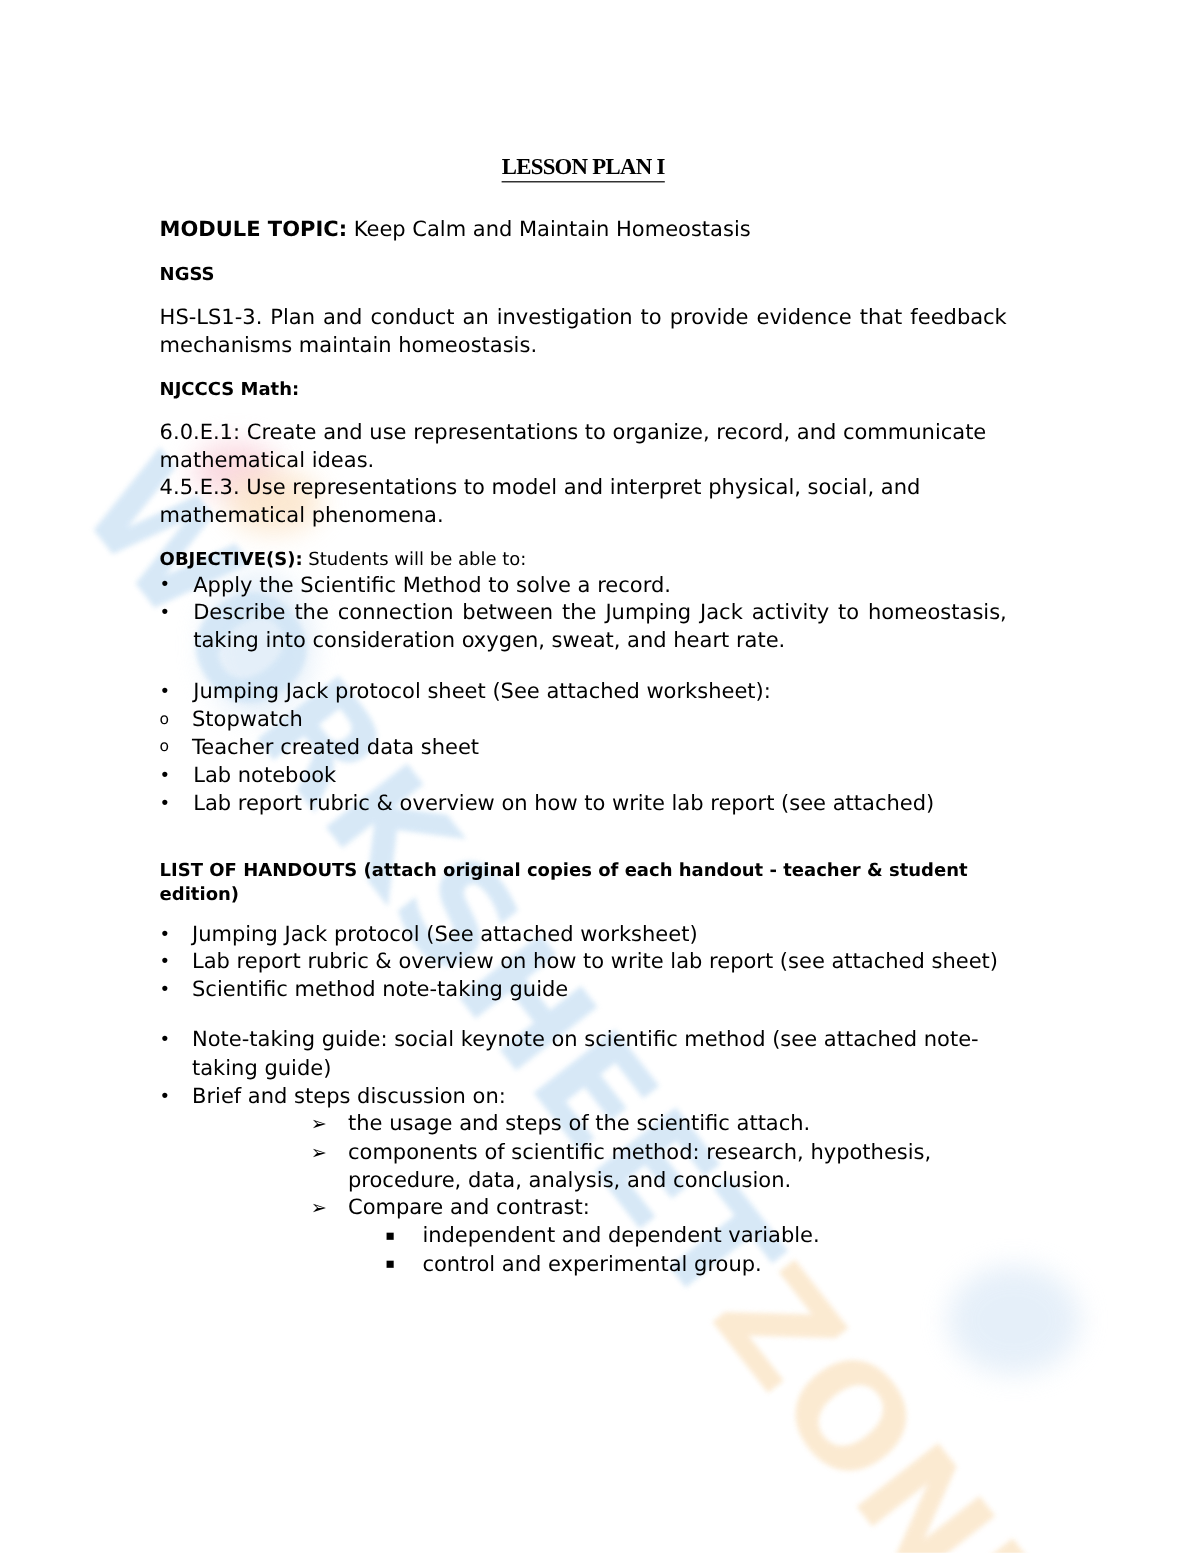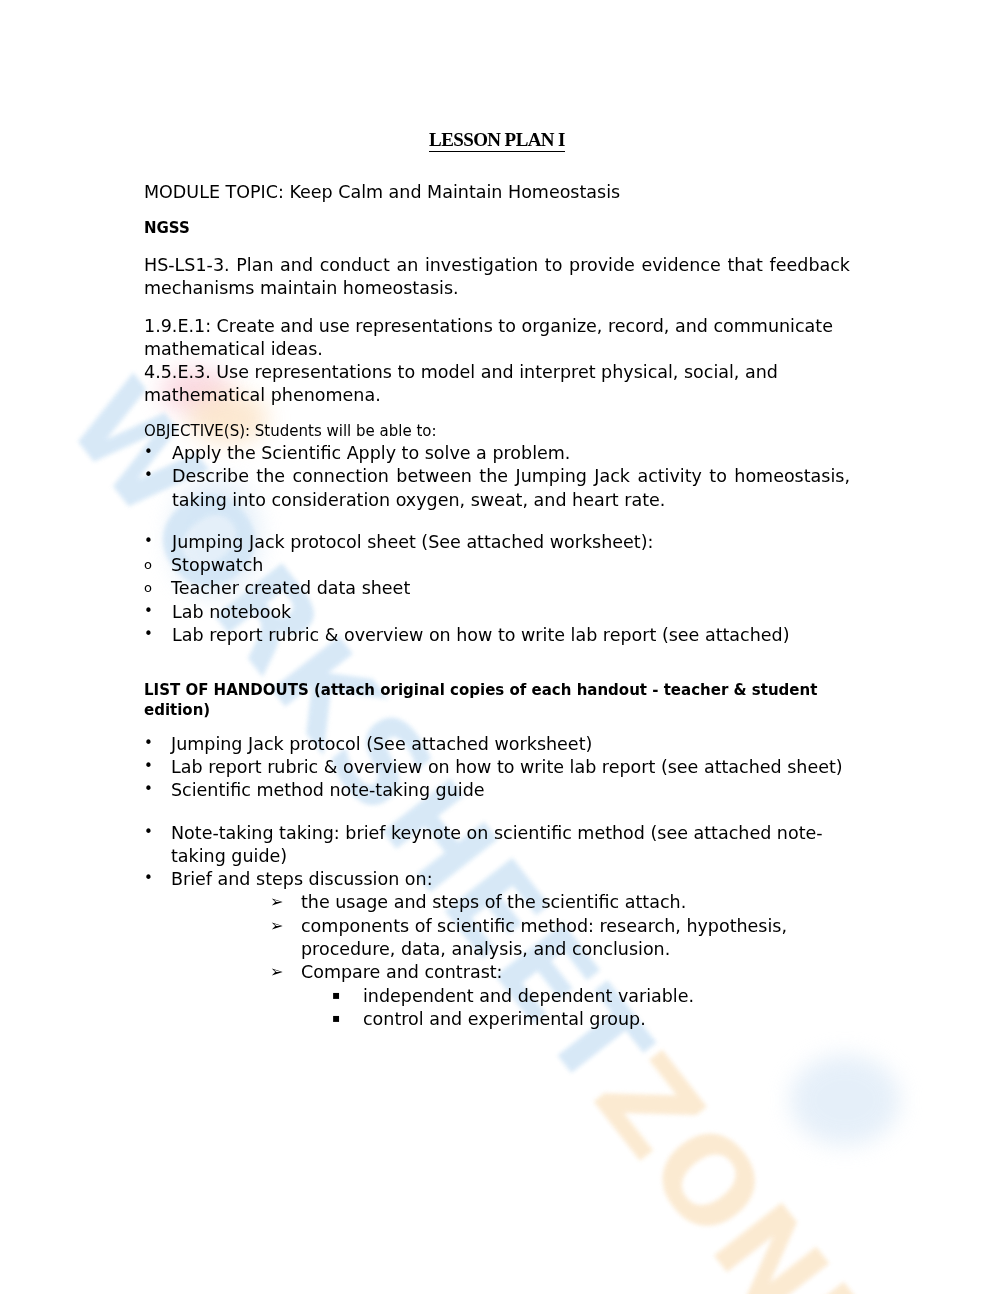--- a/index.html
+++ b/index.html
@@ -78,21 +78,21 @@
 
   
   #doc {
     position: absolute;
     inset: 0;
     z-index: 2;
     padding: 0;
   }
   .page-body {
     position: absolute;
-    left: 144px;
+    left: 133px;
     top: 130px;
     width: 706px;
   }
 
   .doc-title {
     text-align: center;
     font-family: "Liberation Serif", serif;
     font-weight: 700;
     font-size: 19px;
     letter-spacing: -0.6px;
@@ -102,21 +102,21 @@
   .doc-title span {
     border-bottom: 1.6px solid #000;
     padding-bottom: 1px;
   }
 
   .blk {
     font-size: 17.5px;
     line-height: 1.32;
     margin: 0 0 15px 0;
   }
-  .b { font-weight: 400; }
+  .b { font-weight: 700; }
   .tight { margin-bottom: 0; }
   .justify { text-align: justify; text-align-last: left; }
 
   .head-line { font-weight: 700; font-size: 15px; line-height: 1.32; }
 
   ul.lvl {
     list-style: none;
     margin: 0;
     padding: 0;
   }
@@ -184,30 +184,31 @@
     </div>
 
     <p class="blk">
       <span class="b">MODULE TOPIC:</span><span> Keep Calm and Maintain Homeostasis</span>
     </p>
 
 
     <p class="head-line">NGSS</p>
     <p class="blk justify">HS-LS1-3. Plan and conduct an investigation to provide evidence that feedback mechanisms maintain homeostasis.</p>
 
-    <p class="blk tight">1.9.E.1: Create and use representations to organize, record, and communicate mathematical ideas.</p>
+    <p class="head-line">NJCCCS Math:</p>
+    <p class="blk tight">6.0.E.1: Create and use representations to organize, record, and communicate mathematical ideas.</p>
     <p class="blk">4.5.E.3. Use representations to model and interpret physical, social, and mathematical phenomena.</p>
 
     <p class="head-line" style="margin-bottom:0;">
       <span class="b">OBJECTIVE(S):</span><span style="font-weight:400;"> Students will be able to:</span>
     </p>
     <ul class="lvl ind-0">
       <li>
         <span class="mk">•</span>
-        <span class="tx">Apply the Scientific Apply to solve a problem.</span>
+        <span class="tx">Apply the Scientific Method to solve a record.</span>
       </li>
       <li class="justify-li">
         <span class="mk">•</span>
         <span class="tx">Describe the connection between the Jumping Jack activity to homeostasis, taking into consideration oxygen, sweat, and heart rate.</span>
       </li>
     </ul>
 
     <div class="gap-md"></div>
 
     <ul class="lvl ind-0">
@@ -253,21 +254,21 @@
         <span class="mk">•</span>
         <span class="tx">Scientific method note-taking guide</span>
       </li>
     </ul>
 
     <div class="gap-md"></div>
 
     <ul class="lvl ind-bg">
       <li>
         <span class="mk">•</span>
-        <span class="tx">Note-taking taking: brief keynote on scientific method (see attached note-taking guide)</span>
+        <span class="tx">Note-taking guide: social keynote on scientific method (see attached note-taking guide)</span>
       </li>
       <li>
         <span class="mk">•</span>
         <span class="tx">Brief and steps discussion on:</span>
       </li>
     </ul>
     <ul class="lvl ind-ar" style="margin-left:126px;">
       <li>
         <span class="mk">➢</span>
         <span class="tx">the usage and steps of the scientific attach.</span>

